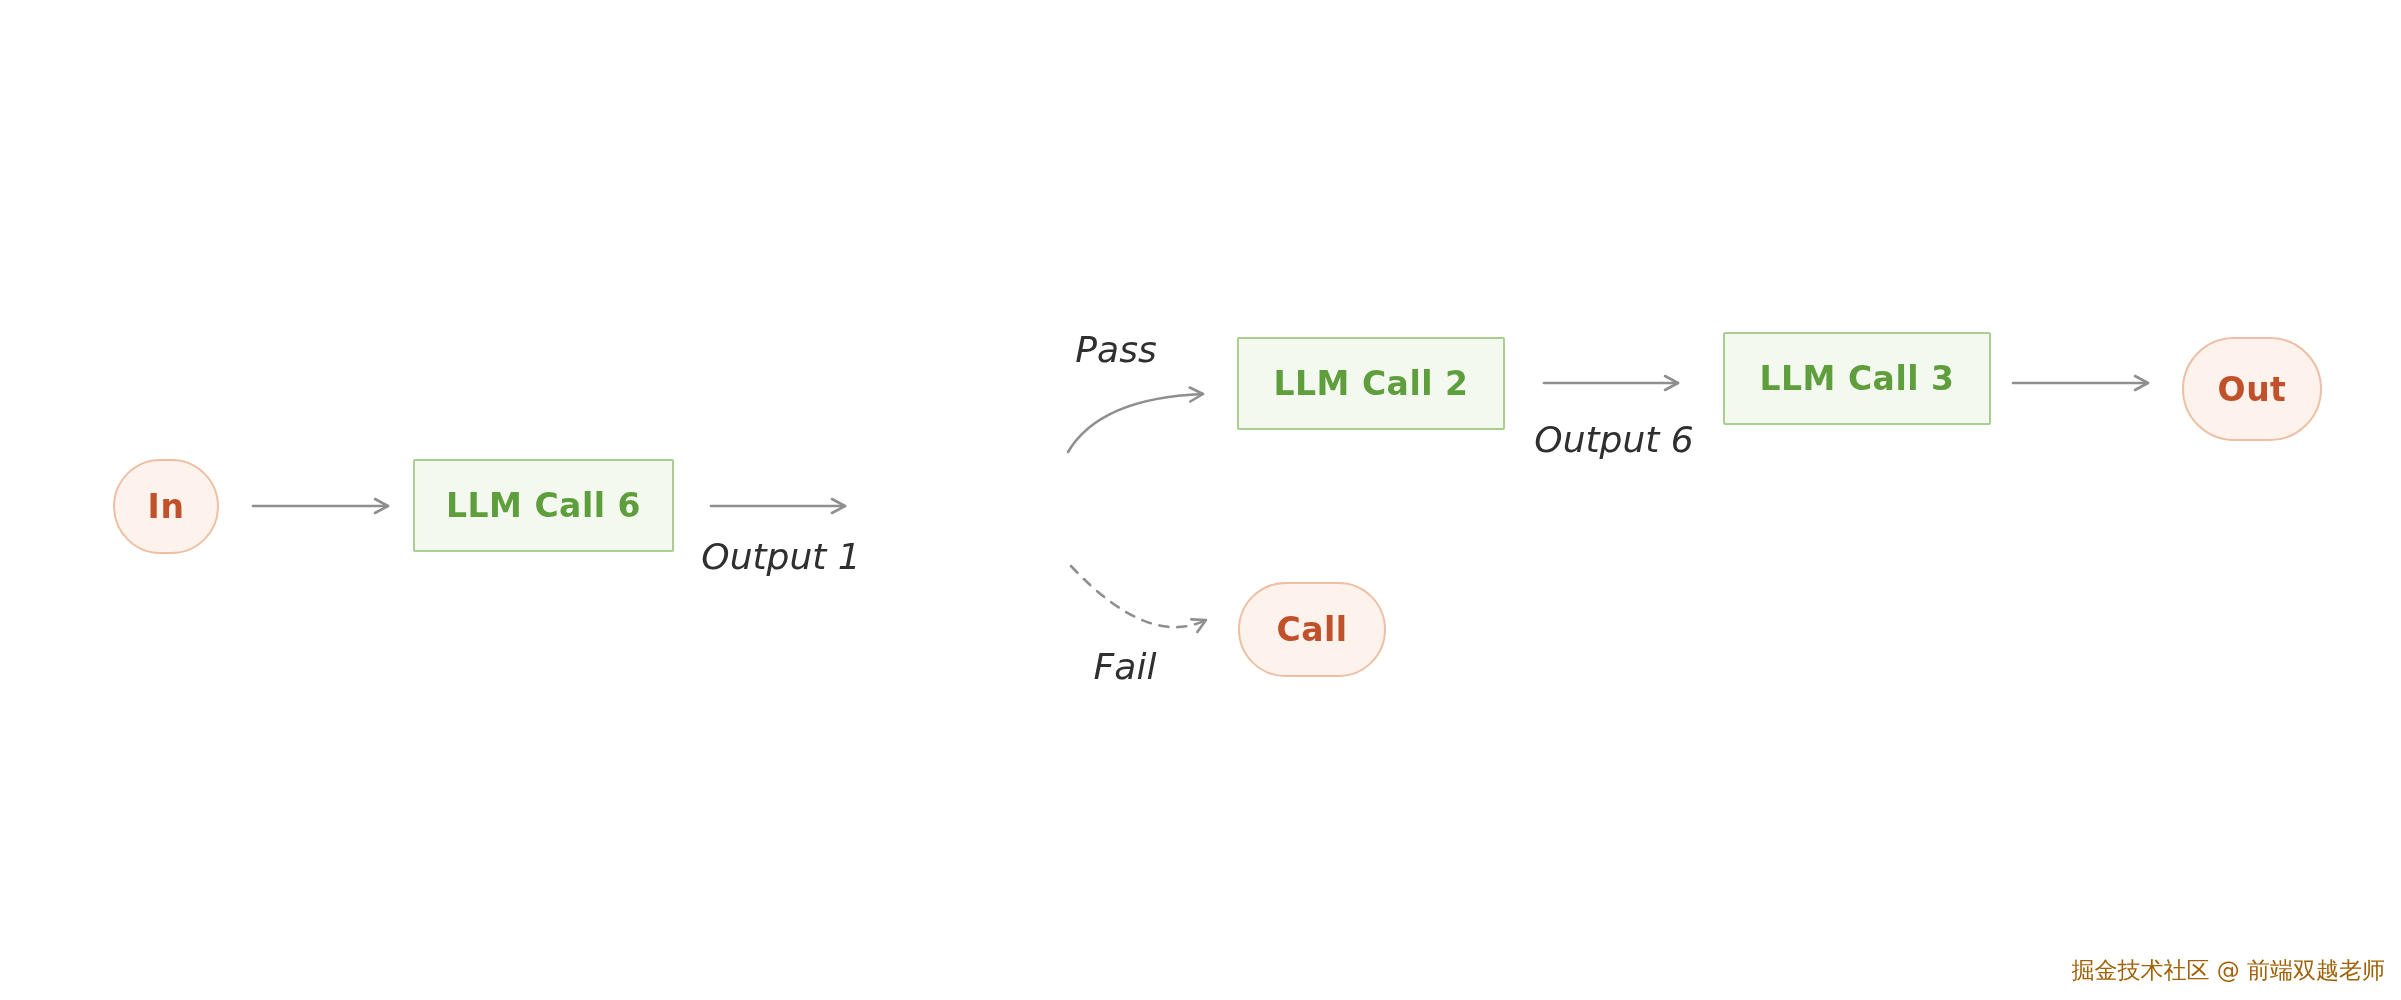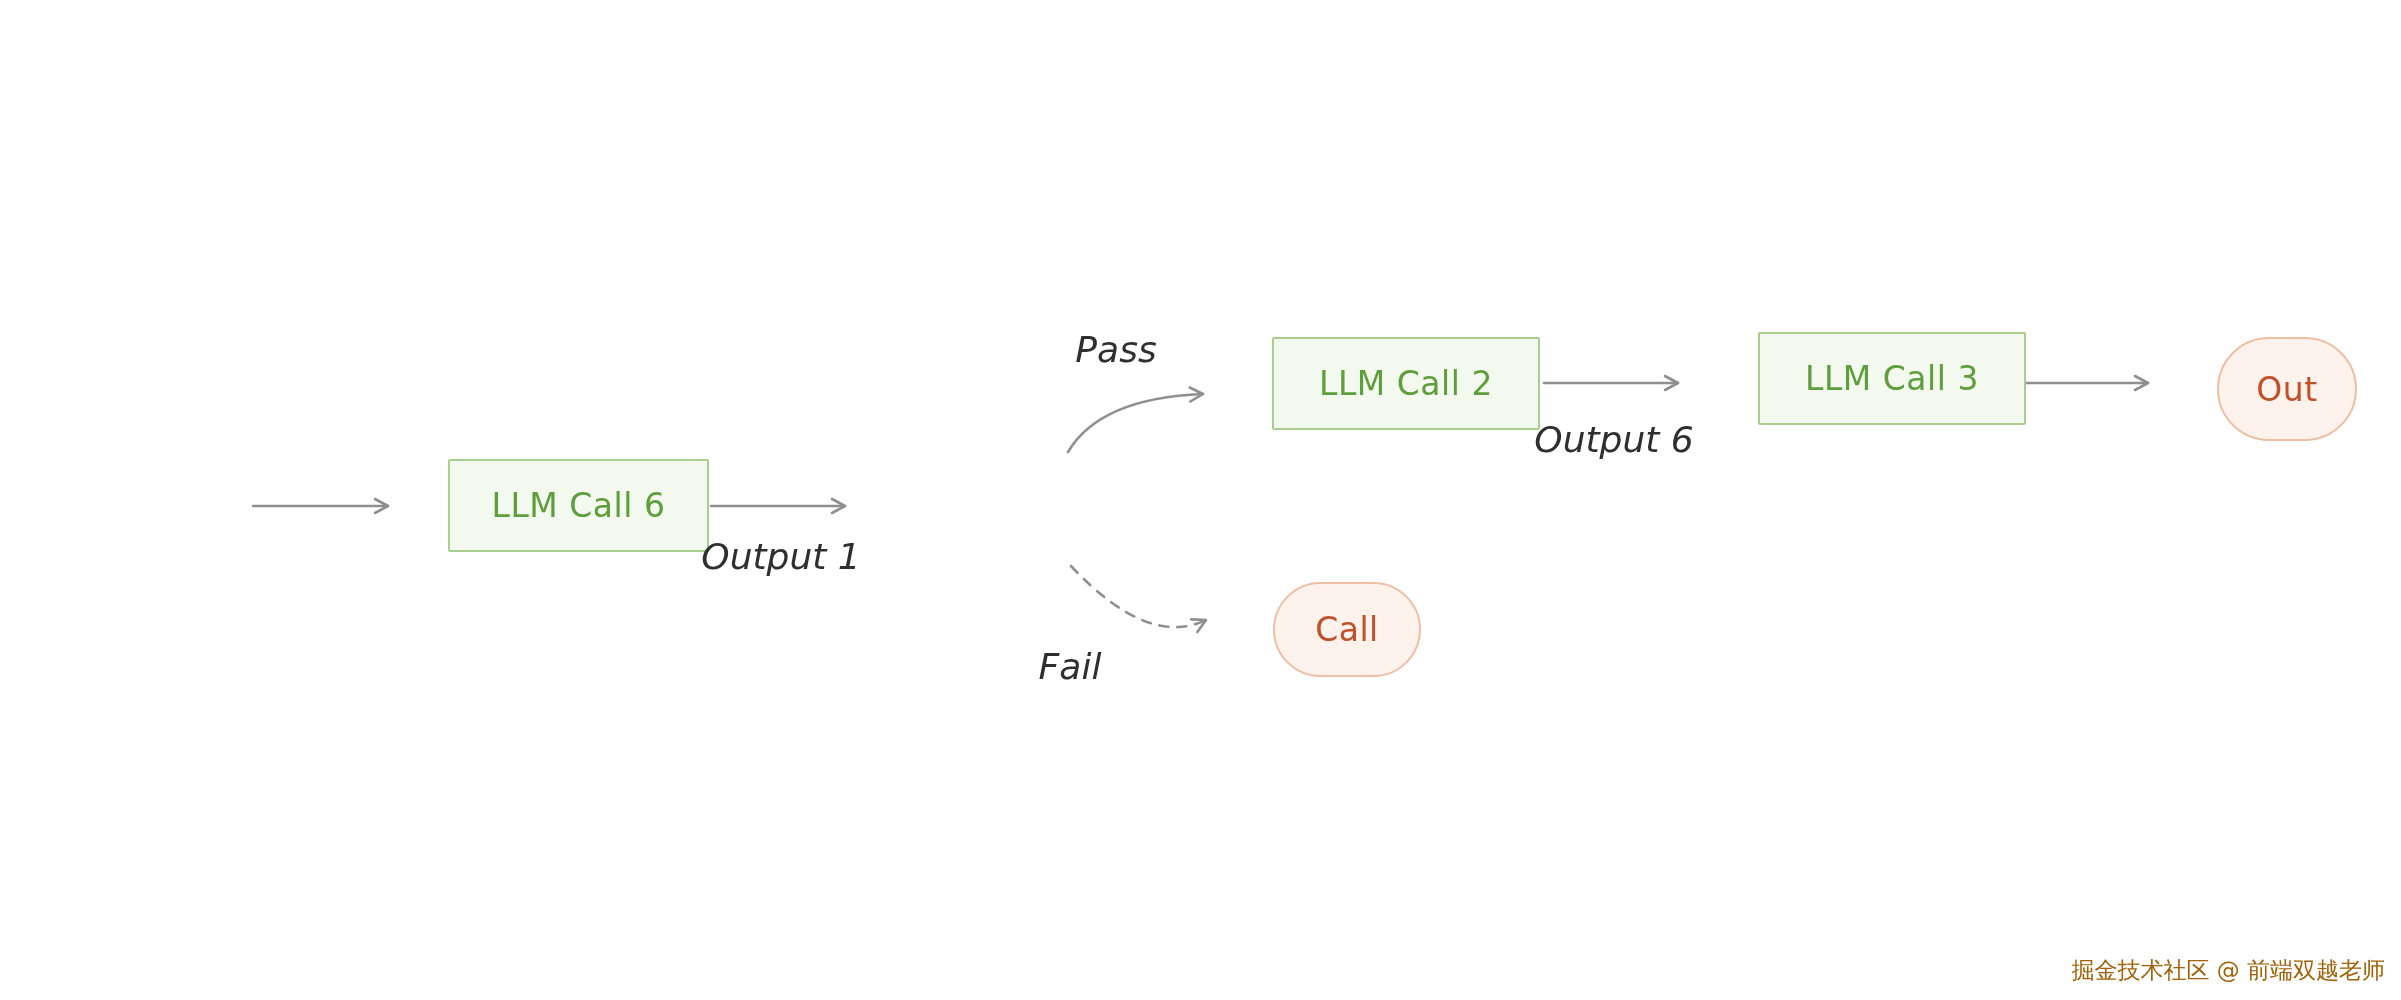--- a/index.html
+++ b/index.html
@@ -21,25 +21,24 @@
     left: 0; top: 0;
     width: 2401px;
     height: 1000px;
   }
   .node {
     position: absolute;
     display: flex;
     align-items: center;
     justify-content: center;
     box-sizing: border-box;
-    font-weight: normal;
+    font-weight: bold;
     font-size: 33px;
     letter-spacing: 0.5px;
     white-space: nowrap;
-    margin-left: 35px;
   }
   .process {
     background: var(--process_fill, #f3f9ee);
     border: 2px solid var(--process_border, #a8cf8d);
     color: var(--process_text, #5f9e3c);
     border-radius: 2px;
   }
   .gate {
     background: var(--gate_fill, #f2f2fb);
     border: 2px solid var(--gate_border, #b9b9e8);
@@ -83,20 +82,23 @@
     <g stroke="#8f8f8f" stroke-width="2.6" fill="none" stroke-linecap="round">
       <path d="M253,506 L388,506" marker-end="url(#arrowhead)"></path>
       <path d="M711,506 L845,506" marker-end="url(#arrowhead)"></path>
       <path d="M1068,452 Q1100,398 1203,394" marker-end="url(#arrowhead)"></path>
       <path d="M1544,383 L1678,383" marker-end="url(#arrowhead)"></path>
       <path d="M2013,383 L2148,383" marker-end="url(#arrowhead)"></path>
       <path stroke-dasharray="9 9" d="M1071,566 Q1148,648 1206,620" marker-end="url(#arrowhead)"></path>
     </g>
   </svg>
 
+  <div class="node terminal" style="left:113px; top:459px; width:106px; height:95px;">
+    <span>In</span>
+  </div>
 
   <div class="node process" style="left:413px; top:459px; width:261px; height:93px;">
     <span>LLM Call 6</span>
   </div>
 
 
   <div class="node process" style="left:1237px; top:337px; width:268px; height:93px;">
     <span>LLM Call 2</span>
   </div>
 
@@ -111,17 +113,17 @@
   <div class="node terminal" style="left:1238px; top:582px; width:148px; height:95px;">
     <span>Call</span>
   </div>
 
   <div class="edge-label" style="left:781px; top:536px;">Output 1</div>
 
   <div class="edge-label" style="left:1116px; top:329px;">Pass</div>
 
   <div class="edge-label" style="left:1614px; top:419px;">Output 6</div>
 
-  <div class="edge-label" style="left:1070px; top:646px;">Fail</div>
+  <div class="edge-label" style="left:1125px; top:646px;">Fail</div>
 
   <div class="watermark">掘金技术社区 @ 前端双越老师</div>
 
 </div>
 
 </body></html>

